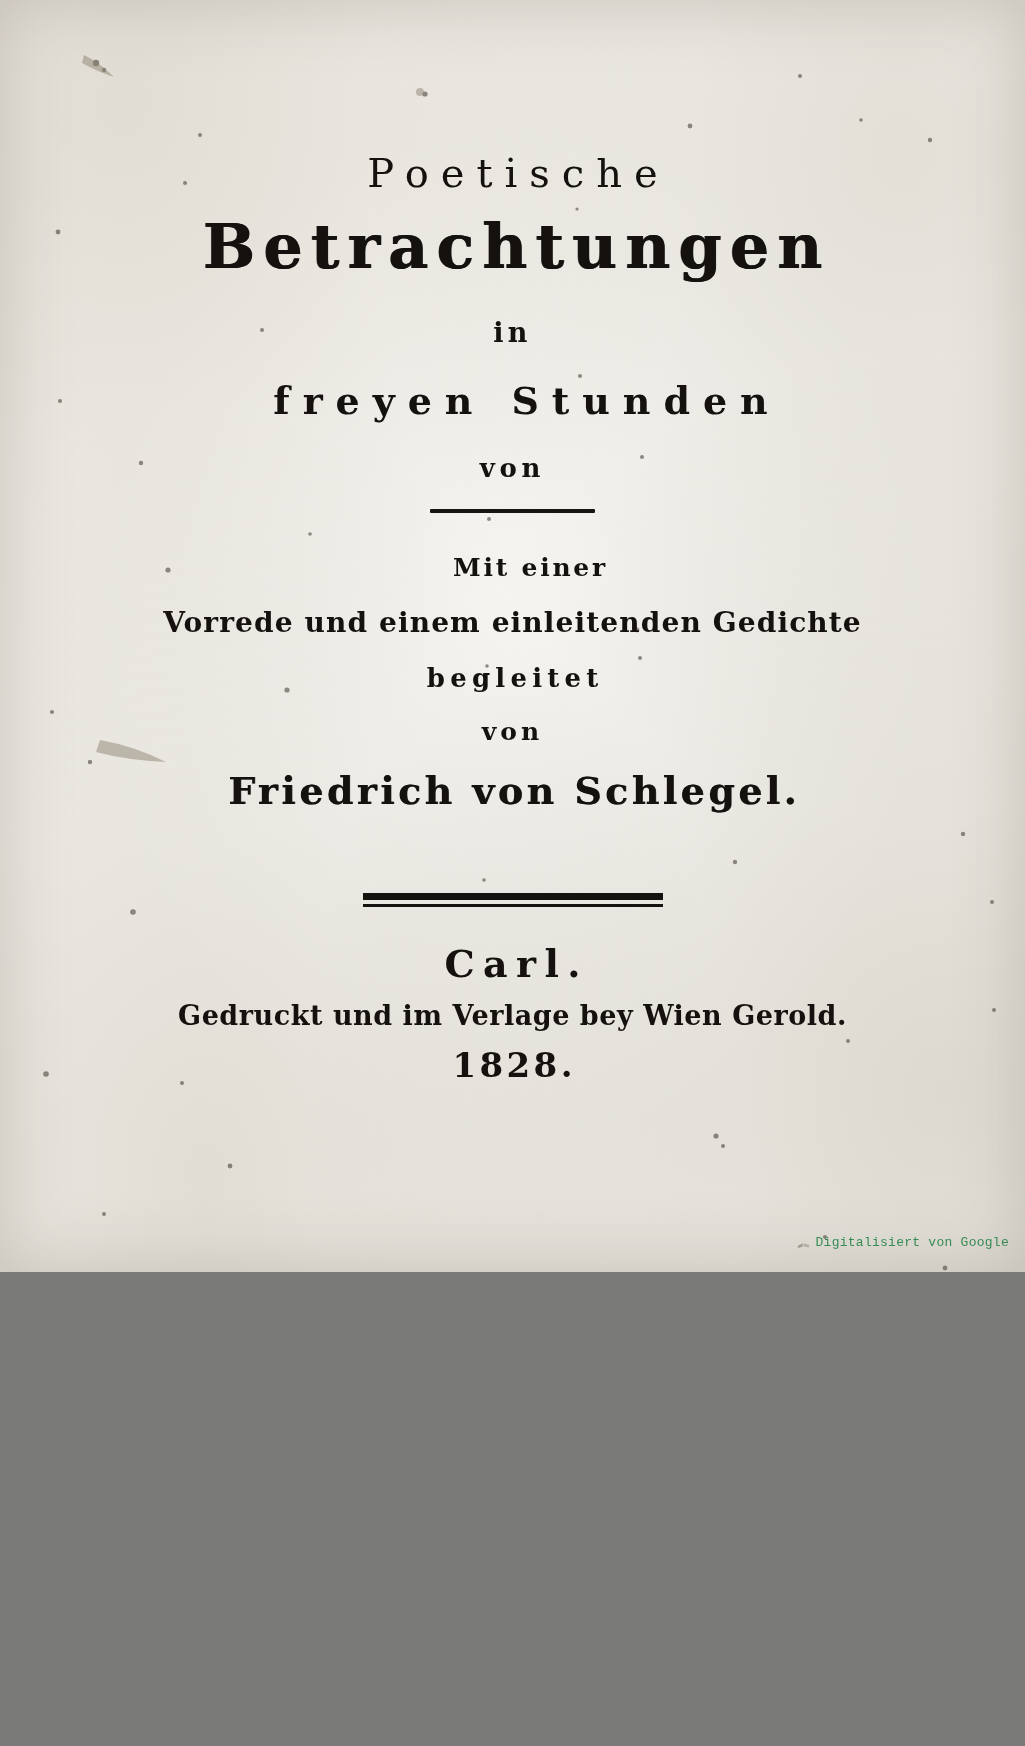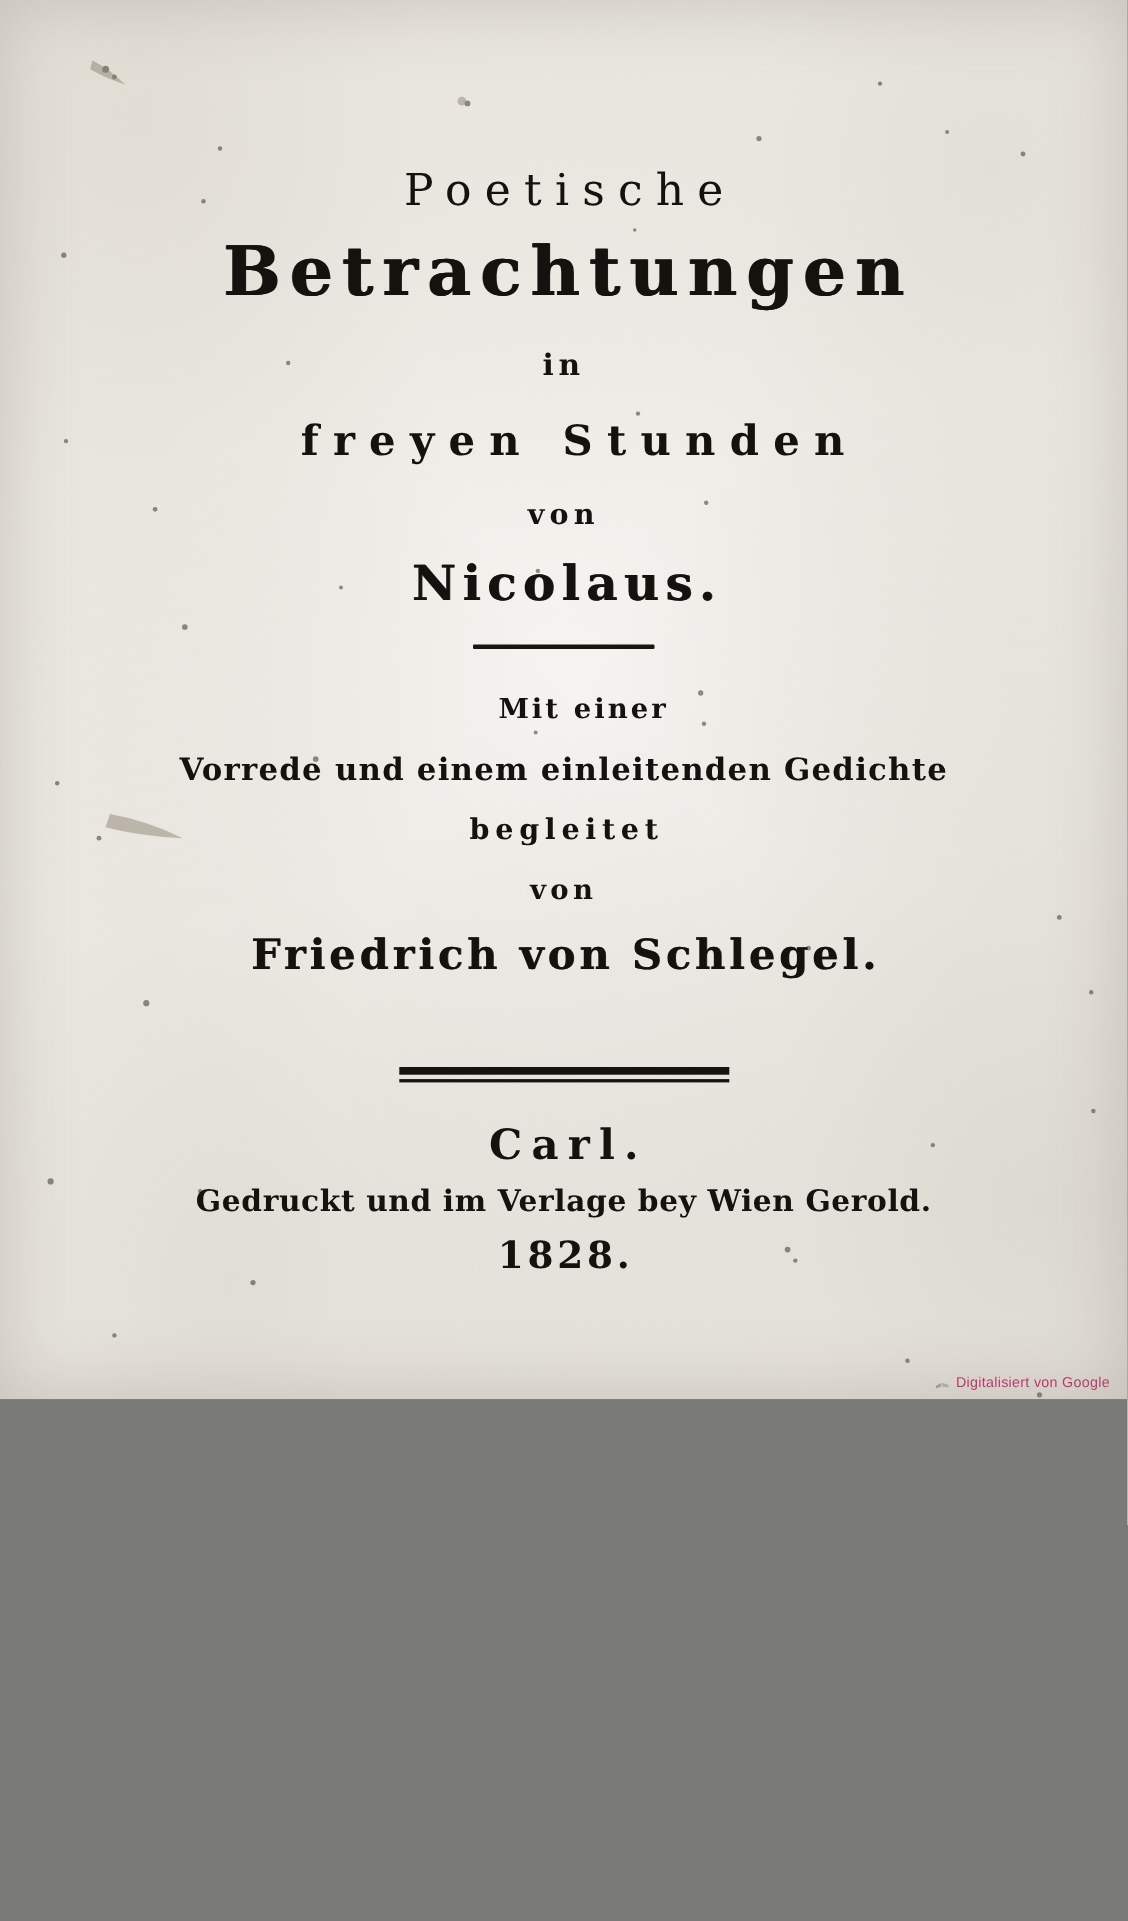--- a/index.html
+++ b/index.html
@@ -147,25 +147,25 @@
   .l-year {
     font-size: 34px;
     font-weight: 700;
     letter-spacing: 0.10em;
     margin: 0;
     text-indent: 0.10em;
   }
   .watermark {
     position: absolute;
     right: 16px;
-    bottom: 8px;
+    bottom: 22px;
     z-index: 5;
-    font-family: Liberation Sans, sans-serif;
+    font-family: Liberation Mono, monospace;
     font-size: 13px;
-    color: #be185d;
+    color: #15803d;
     letter-spacing: 0.02em;
     display: flex;
     align-items: center;
     gap: 6px;
     opacity: 0.85;
   }
   .wm-icon { width: 13px; height: 13px; display: inline-block; }
   .edge-shadow {
     position: absolute;
     inset: 0;
@@ -243,21 +243,20 @@
       <circle cx="420" cy="92" r="4"></circle>
     </g>
   </svg>
 
   <div class="content">
     <p class="fraktur l-poetische">Poetische</p>
     <p class="fraktur l-title">Betrachtungen</p>
     <p class="fraktur l-in">in</p>
     <p class="fraktur l-freyen">freyen Stunden</p>
     <p class="fraktur l-von1">von</p>
-    <p class="fraktur l-nicolaus">Nicolaus.</p>
 
     <div class="rule-thin"></div>
 
     <p class="fraktur l-miteiner">Mit einer</p>
     <p class="fraktur l-vorrede">Vorrede und einem einleitenden Gedichte</p>
     <p class="fraktur l-begleitet">begleitet</p>
     <p class="fraktur l-von2">von</p>
     <p class="fraktur l-schlegel">Friedrich von Schlegel.</p>
 
     <div class="rule-double">

